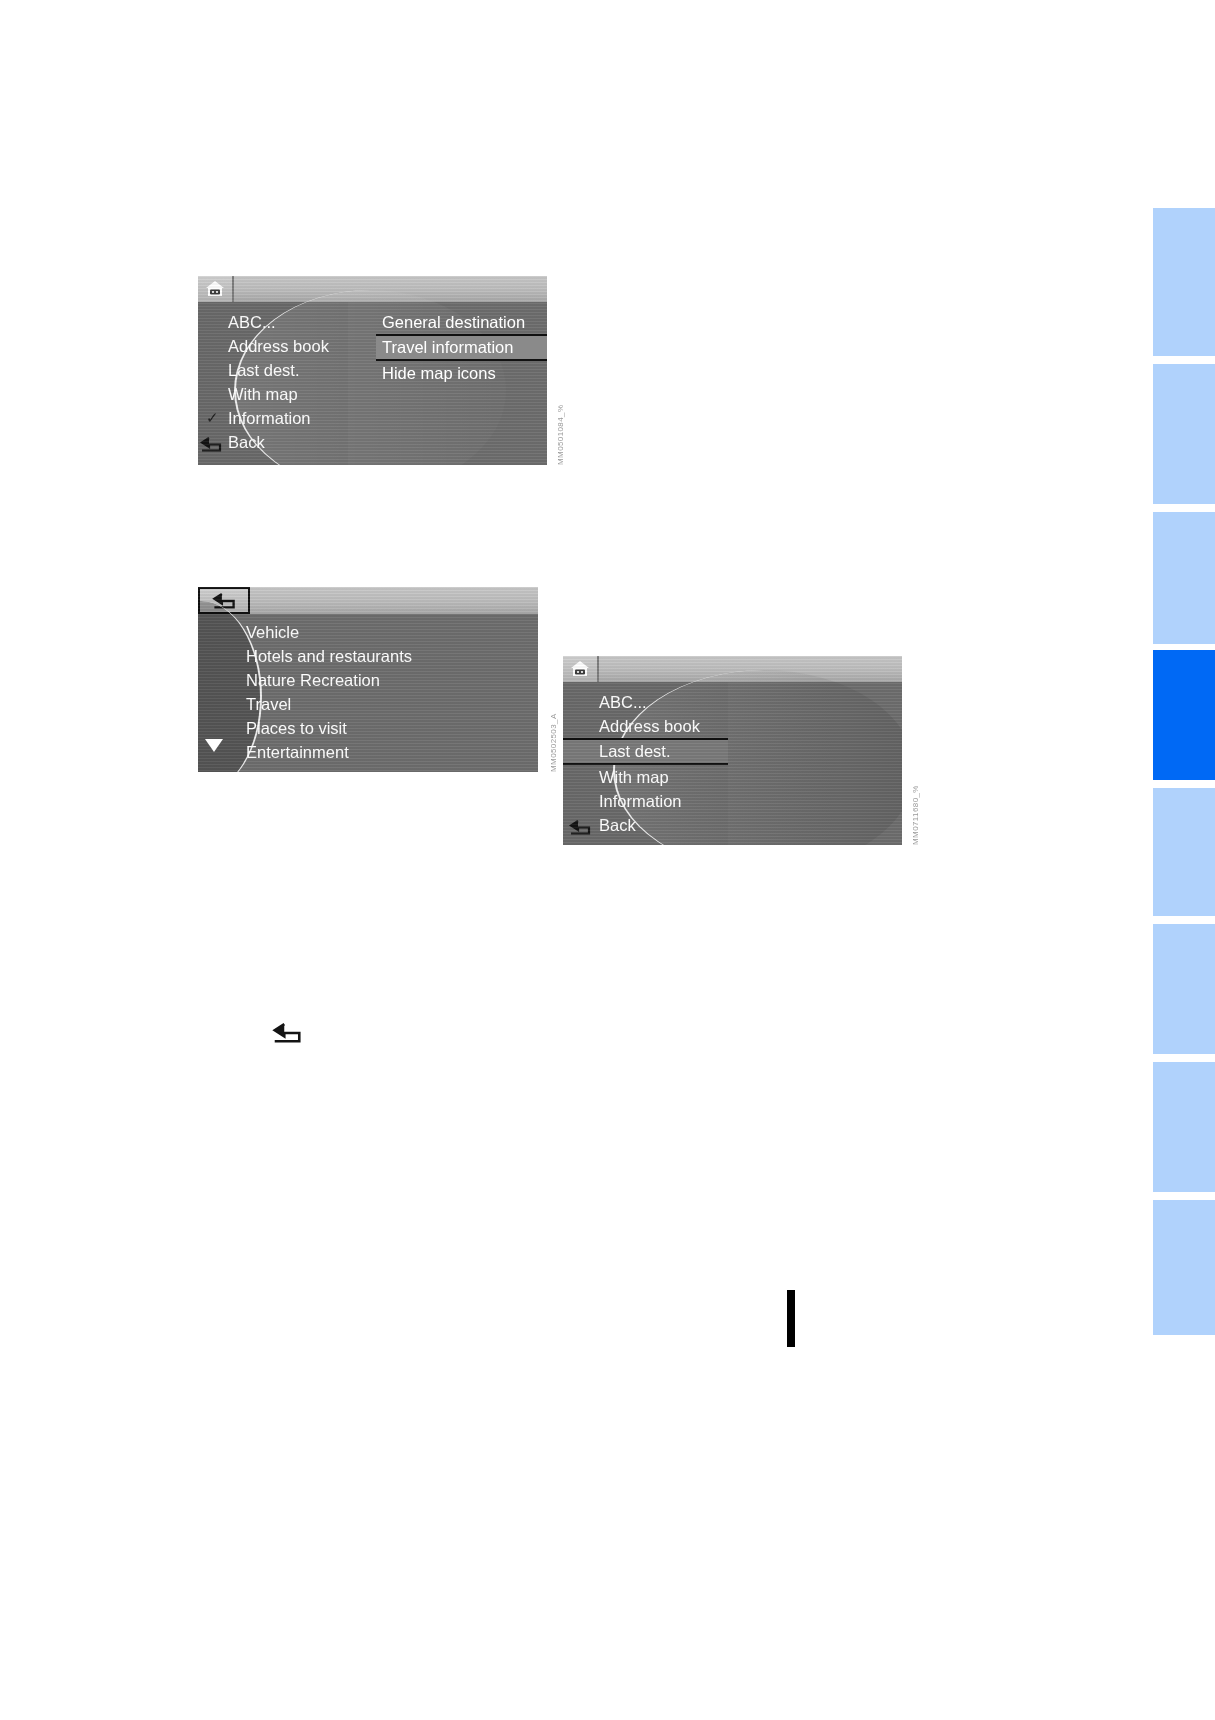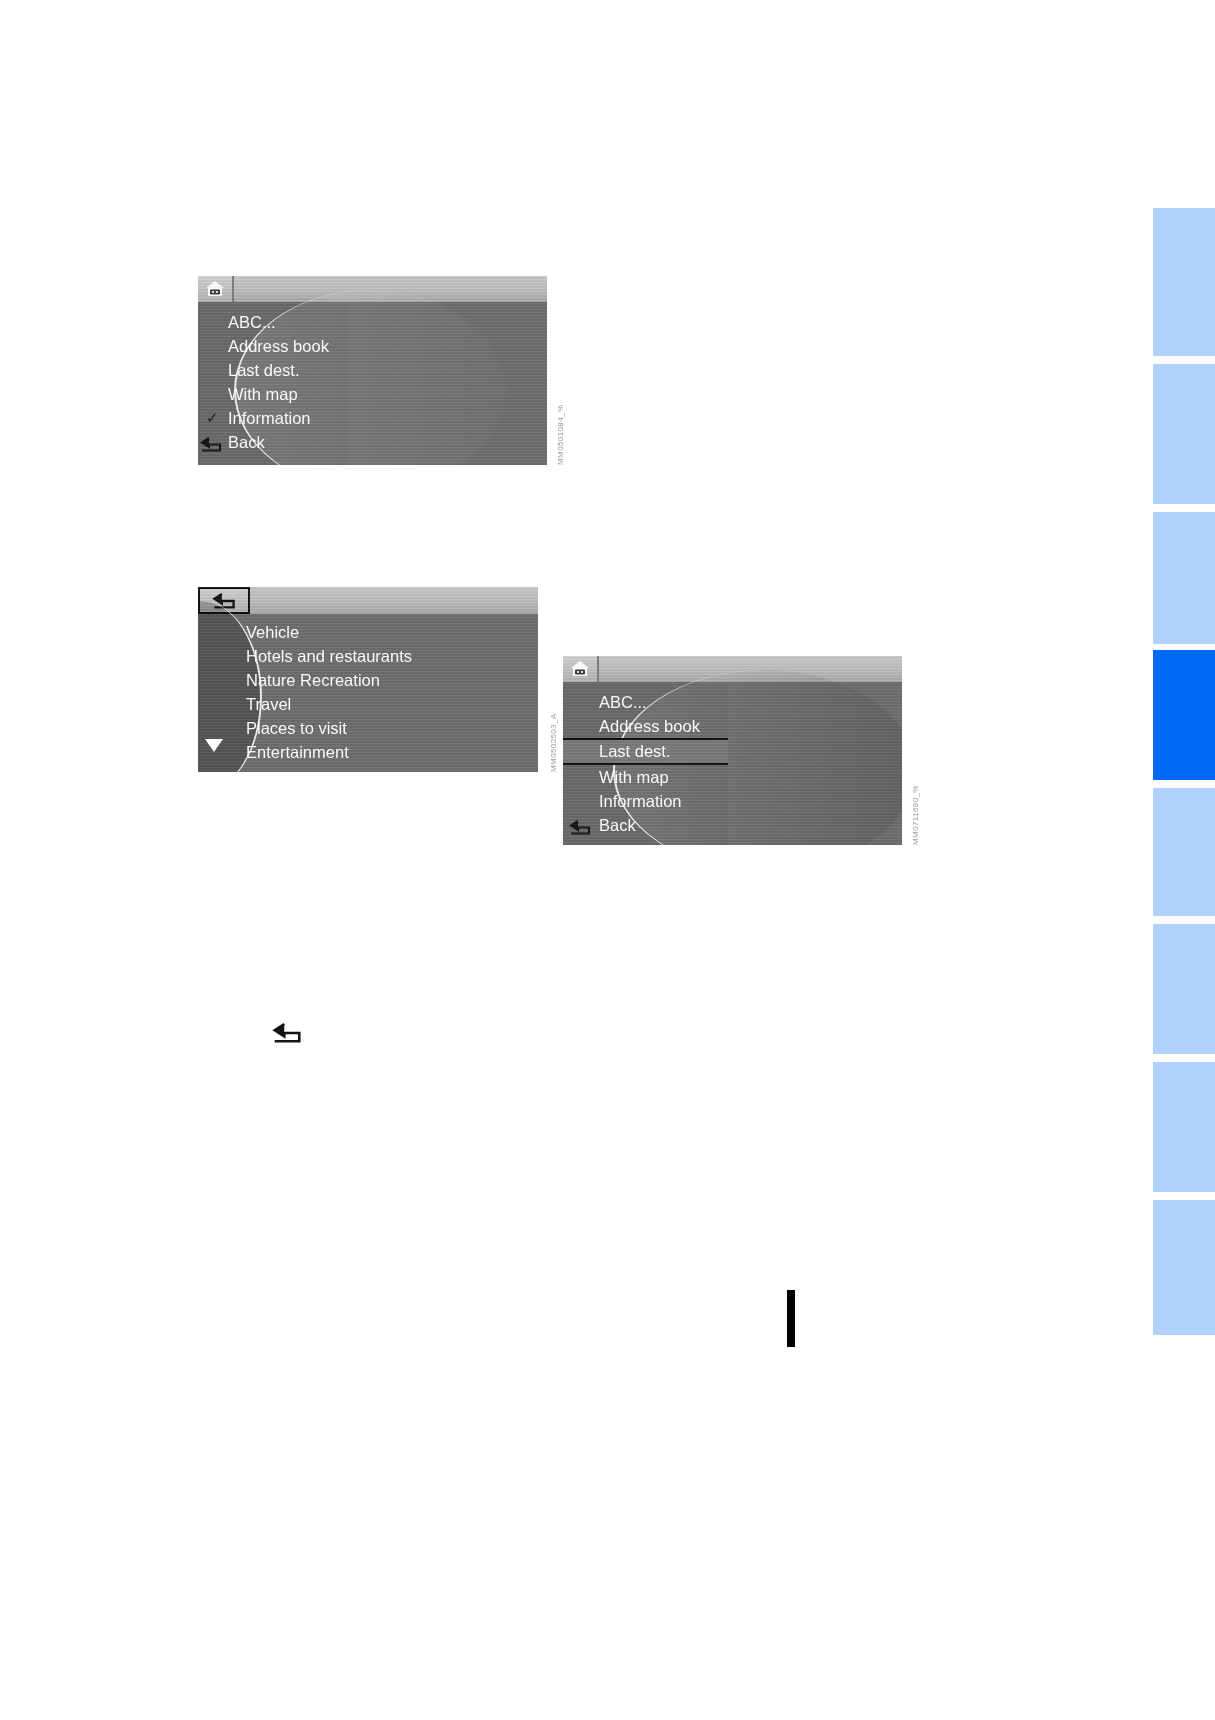--- a/index.html
+++ b/index.html
@@ -214,20 +214,31 @@
       <span class="backglyph">
         <svg width="22" height="15" viewBox="0 0 22 15" aria-hidden="true">
           <path d="M9 1 L2 5.5 L9 10 L9 7.5 L20 7.5 L20 13.5 L2 13.5" fill="none" stroke="#141414" stroke-width="2.2" stroke-linejoin="miter"></path>
           <path d="M9 1 L2 5.5 L9 10 Z" fill="#141414"></path>
         </svg>
       </span>
       <span>Back</span>
     </div>
   </div>
 
+  <div class="nav-sublist" style="left:178px; top:34px; width:172px;">
+    <div class="nav-subitem">
+      <span>General destination</span>
+    </div>
+    <div class="nav-subitem selected">
+      <span>Travel information</span>
+    </div>
+    <div class="nav-subitem">
+      <span>Hide map icons</span>
+    </div>
+  </div>
 
   <div class="stripes"></div>
 </div>
 
 <div class="fig-code" style="left:556px; top:465px;">MM0501084_%</div>
 
 <div class="nav-screen" style="left:198px; top:587px; width:340px; height:185px;">
 
   <div class="nav-titlebar" style="height:27px;">
     <div class="tb-icon" style="width:52px;height:27px;border:2px solid #111;box-sizing:border-box;">

